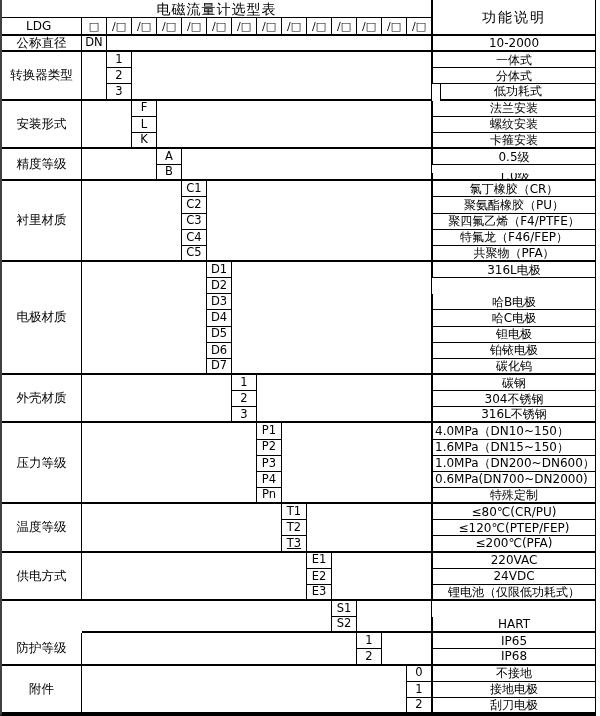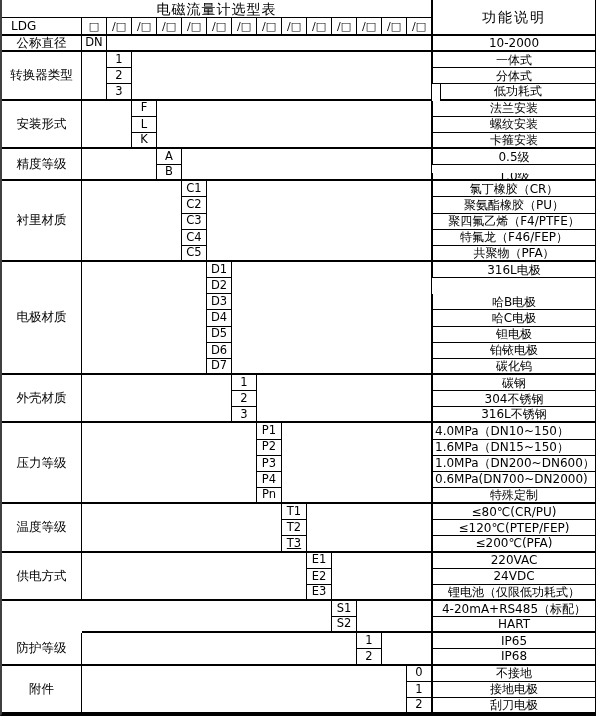--- a/index.html
+++ b/index.html
@@ -16,21 +16,21 @@
   }
   .cell {
     display:flex; align-items:center; justify-content:center;
     border-right:1px solid #000; border-bottom:1px solid #000;
     overflow:hidden; white-space:nowrap; line-height:1;
   }
   .block-end { border-bottom-width:2px; border-bottom-color:#000; }
   .title-cell { grid-row:1; grid-column:1/16; font-size:14px; letter-spacing:1px; }
   .fn-header  { grid-row:1/3; grid-column:16; font-size:14px; border-left:1px solid #000; border-right:none; border-bottom-width:2px; letter-spacing:2px; }
   .ldg { border-bottom-width:2px; }
-  .ldg-label { justify-content:flex-start; padding-left:9px; font-size:12px; }
+  .ldg-label { justify-content:flex-start; padding-left:24px; font-size:12px; }
   .slot { font-size:11px; letter-spacing:0; }
   .code { font-size:11.5px; }
   .desc { grid-column:16; border-left:1px solid #000; border-right:none; font-size:12px; }
   .left-align { justify-content:flex-start; padding-left:2px; }
   .group-label { font-size:12.5px; }
 </style>
 </head>
 <body>
 
 <div class="sheet" id="sheet">
@@ -144,21 +144,20 @@
     <div class="cell block-end" style="grid-area: 35 / 2 / span 3 / span 9;"></div>
     <div class="cell code" style="grid-area: 35 / 11;">E1</div>
     <div class="cell desc" style="grid-row: 35;">220VAC</div>
     <div class="cell code" style="grid-area: 36 / 11;">E2</div>
     <div class="cell desc" style="grid-row: 36;">24VDC</div>
     <div class="cell code block-end" style="grid-area: 37 / 11;">E3</div>
     <div class="cell desc block-end" style="grid-row: 37;">锂电池（仅限低功耗式）</div>
     <div class="cell block-end" style="grid-area: 35 / 12 / span 3 / span 4;"></div>
     <div class="cell block-end" style="grid-area: 38 / 2 / span 2 / span 10;"></div>
     <div class="cell code" style="grid-area: 38 / 12;">S1</div>
-    <div class="cell desc" style="grid-row: 38;">4-20mA+RS485（标配）</div>
     <div class="cell code block-end" style="grid-area: 39 / 12;">S2</div>
     <div class="cell desc block-end" style="grid-row: 39;">HART</div>
     <div class="cell block-end" style="grid-area: 38 / 13 / span 2 / span 3;"></div>
     <div class="cell group-label block-end" style="grid-area: 40 / 1 / span 2;">防护等级</div>
     <div class="cell block-end" style="grid-area: 40 / 2 / span 2 / span 11;"></div>
     <div class="cell code" style="grid-area: 40 / 13;">1</div>
     <div class="cell desc" style="grid-row: 40;">IP65</div>
     <div class="cell code block-end" style="grid-area: 41 / 13;">2</div>
     <div class="cell desc block-end" style="grid-row: 41;">IP68</div>
     <div class="cell block-end" style="grid-area: 40 / 14 / span 2 / span 2;"></div>

